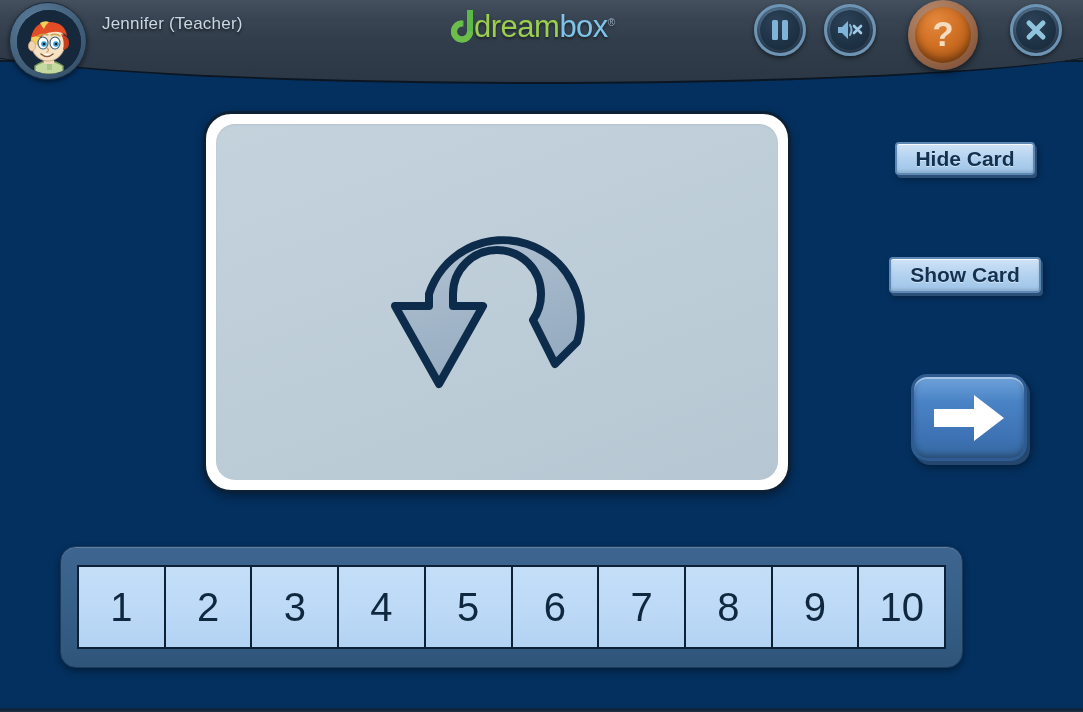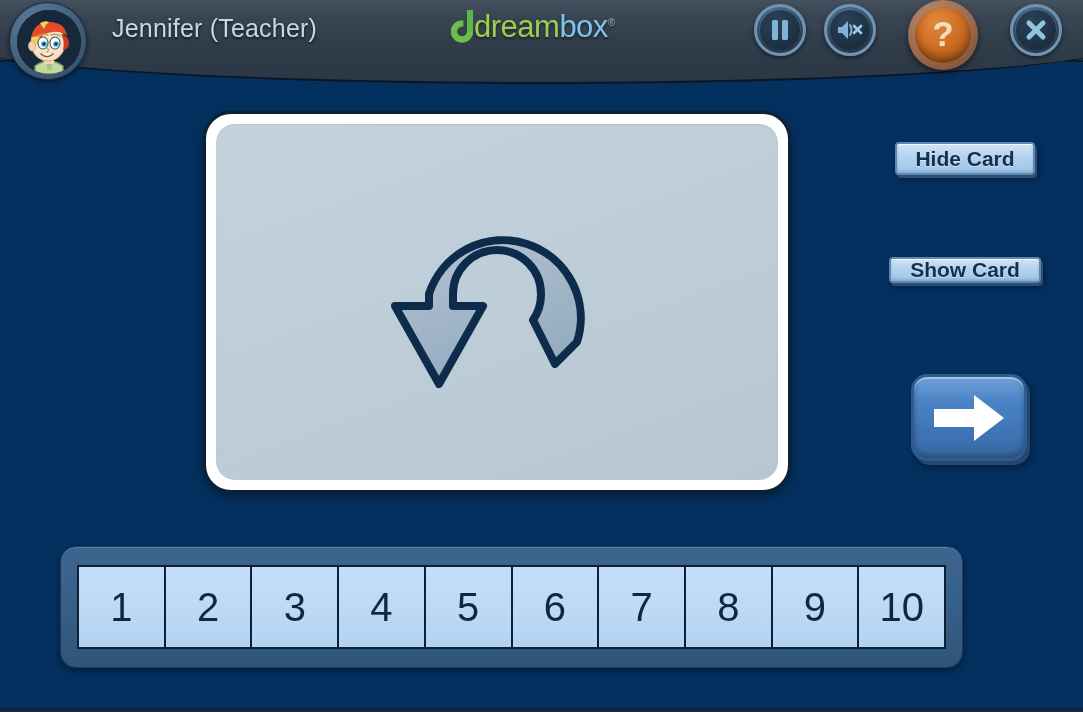--- a/index.html
+++ b/index.html
@@ -72,22 +72,22 @@
     width: 64px; height: 64px;
     border-radius: 50%;
     background: #16283c;
     overflow: hidden;
   }
   .avatar-face { position:absolute; left:0; top:0; width:64px; height:64px; }
 
   
   .user-name {
     position: absolute;
-    left: 112px; top: 14px;
-    font-size: 25px;
+    left: 102px; top: 14px;
+    font-size: 17px;
     color: #c9d7e4;
     letter-spacing: 0.2px;
     text-shadow: 0 2px 3px rgba(0,0,0,0.65);
     white-space: nowrap;
   }
 
   
   .logo {
     position: absolute;
     left: 447px; top: 7px;
@@ -191,21 +191,21 @@
     justify-content: center;
     cursor: pointer;
     box-shadow:
       inset 0 1px 0 rgba(255,255,255,0.85),
       inset 0 -2px 3px rgba(0,0,0,0.12),
       2px 3px 0 #2c4f78,
       3px 4px 6px rgba(0,0,0,0.4);
     text-shadow: 0 1px 0 rgba(255,255,255,0.45);
   }
   .btn-hide { left: 895px; top: 142px; width: 140px; height: 33px; }
-  .btn-show { left: 889px; top: 257px; width: 152px; height: 26px; }
+  .btn-show { left: 889px; top: 257px; width: 152px; height: 36px; }
 
   .btn-next {
     position: absolute;
     left: 911px; top: 374px;
     width: 116px; height: 87px;
     border-radius: 16px;
     background: linear-gradient(to bottom, #6fa2da 0%, #4a84c6 30%, #3d72b4 75%, #36699f 100%);
     border: 3px solid #2e5b90;
     display: flex;
     align-items: center;

